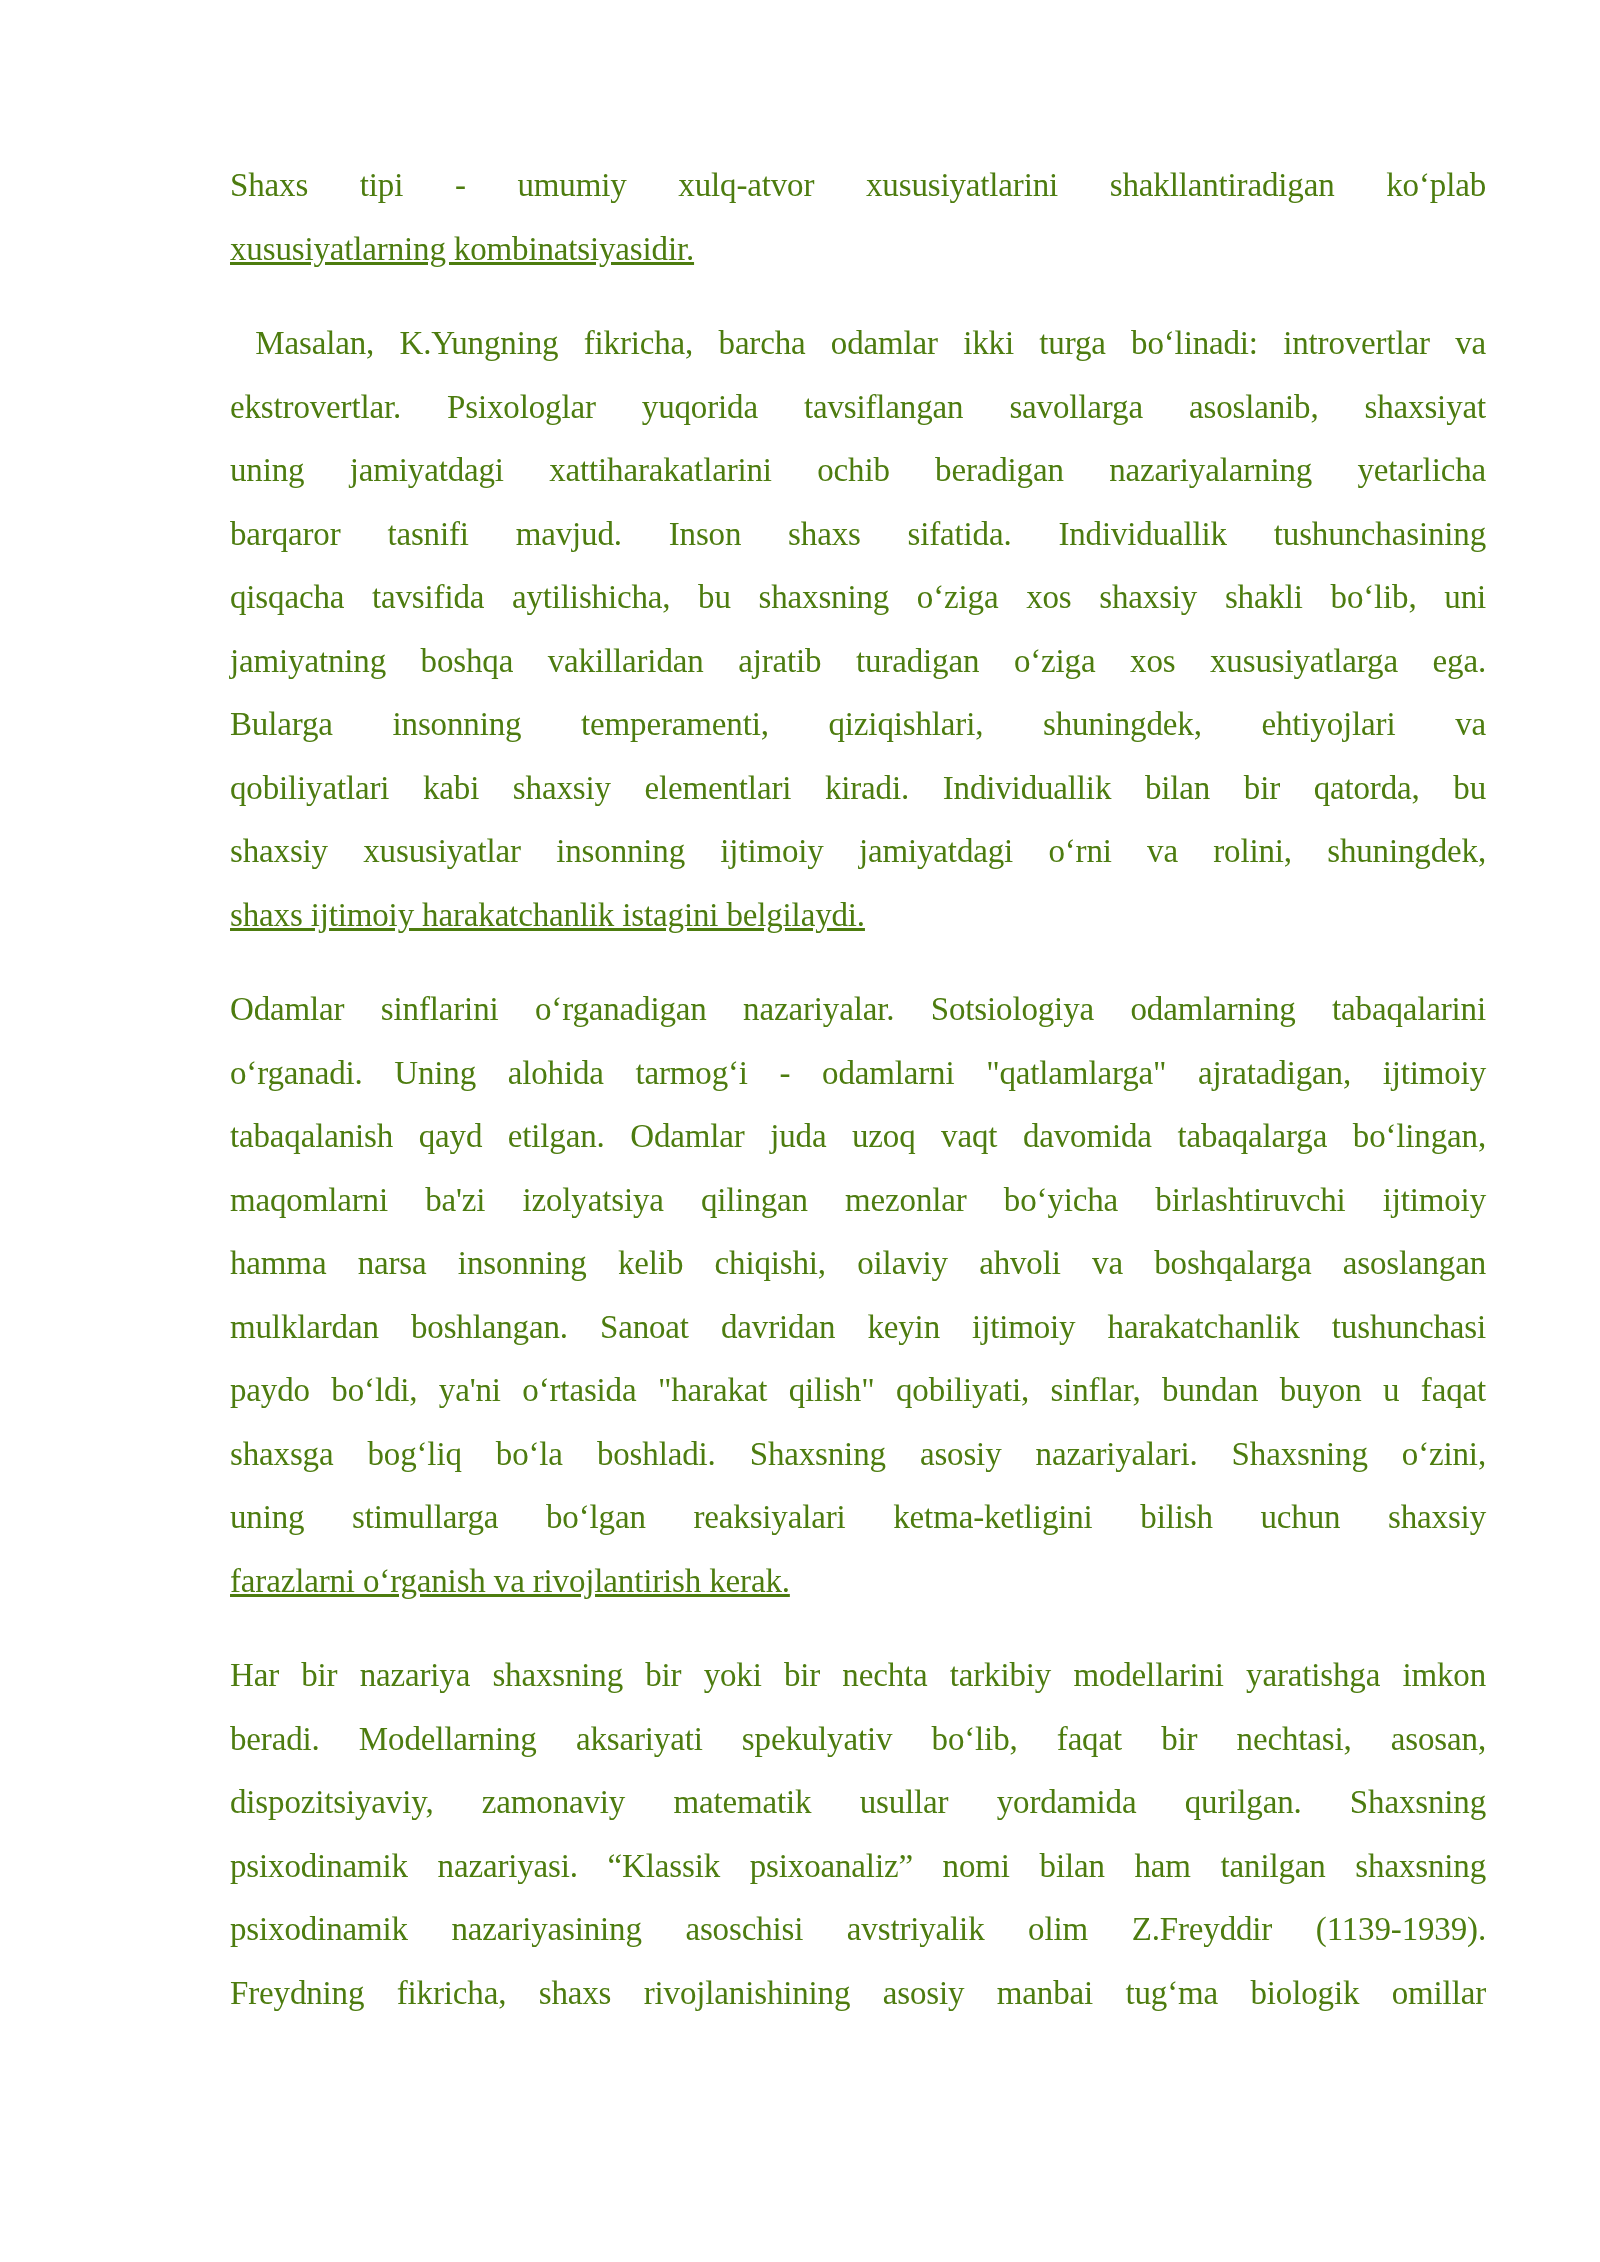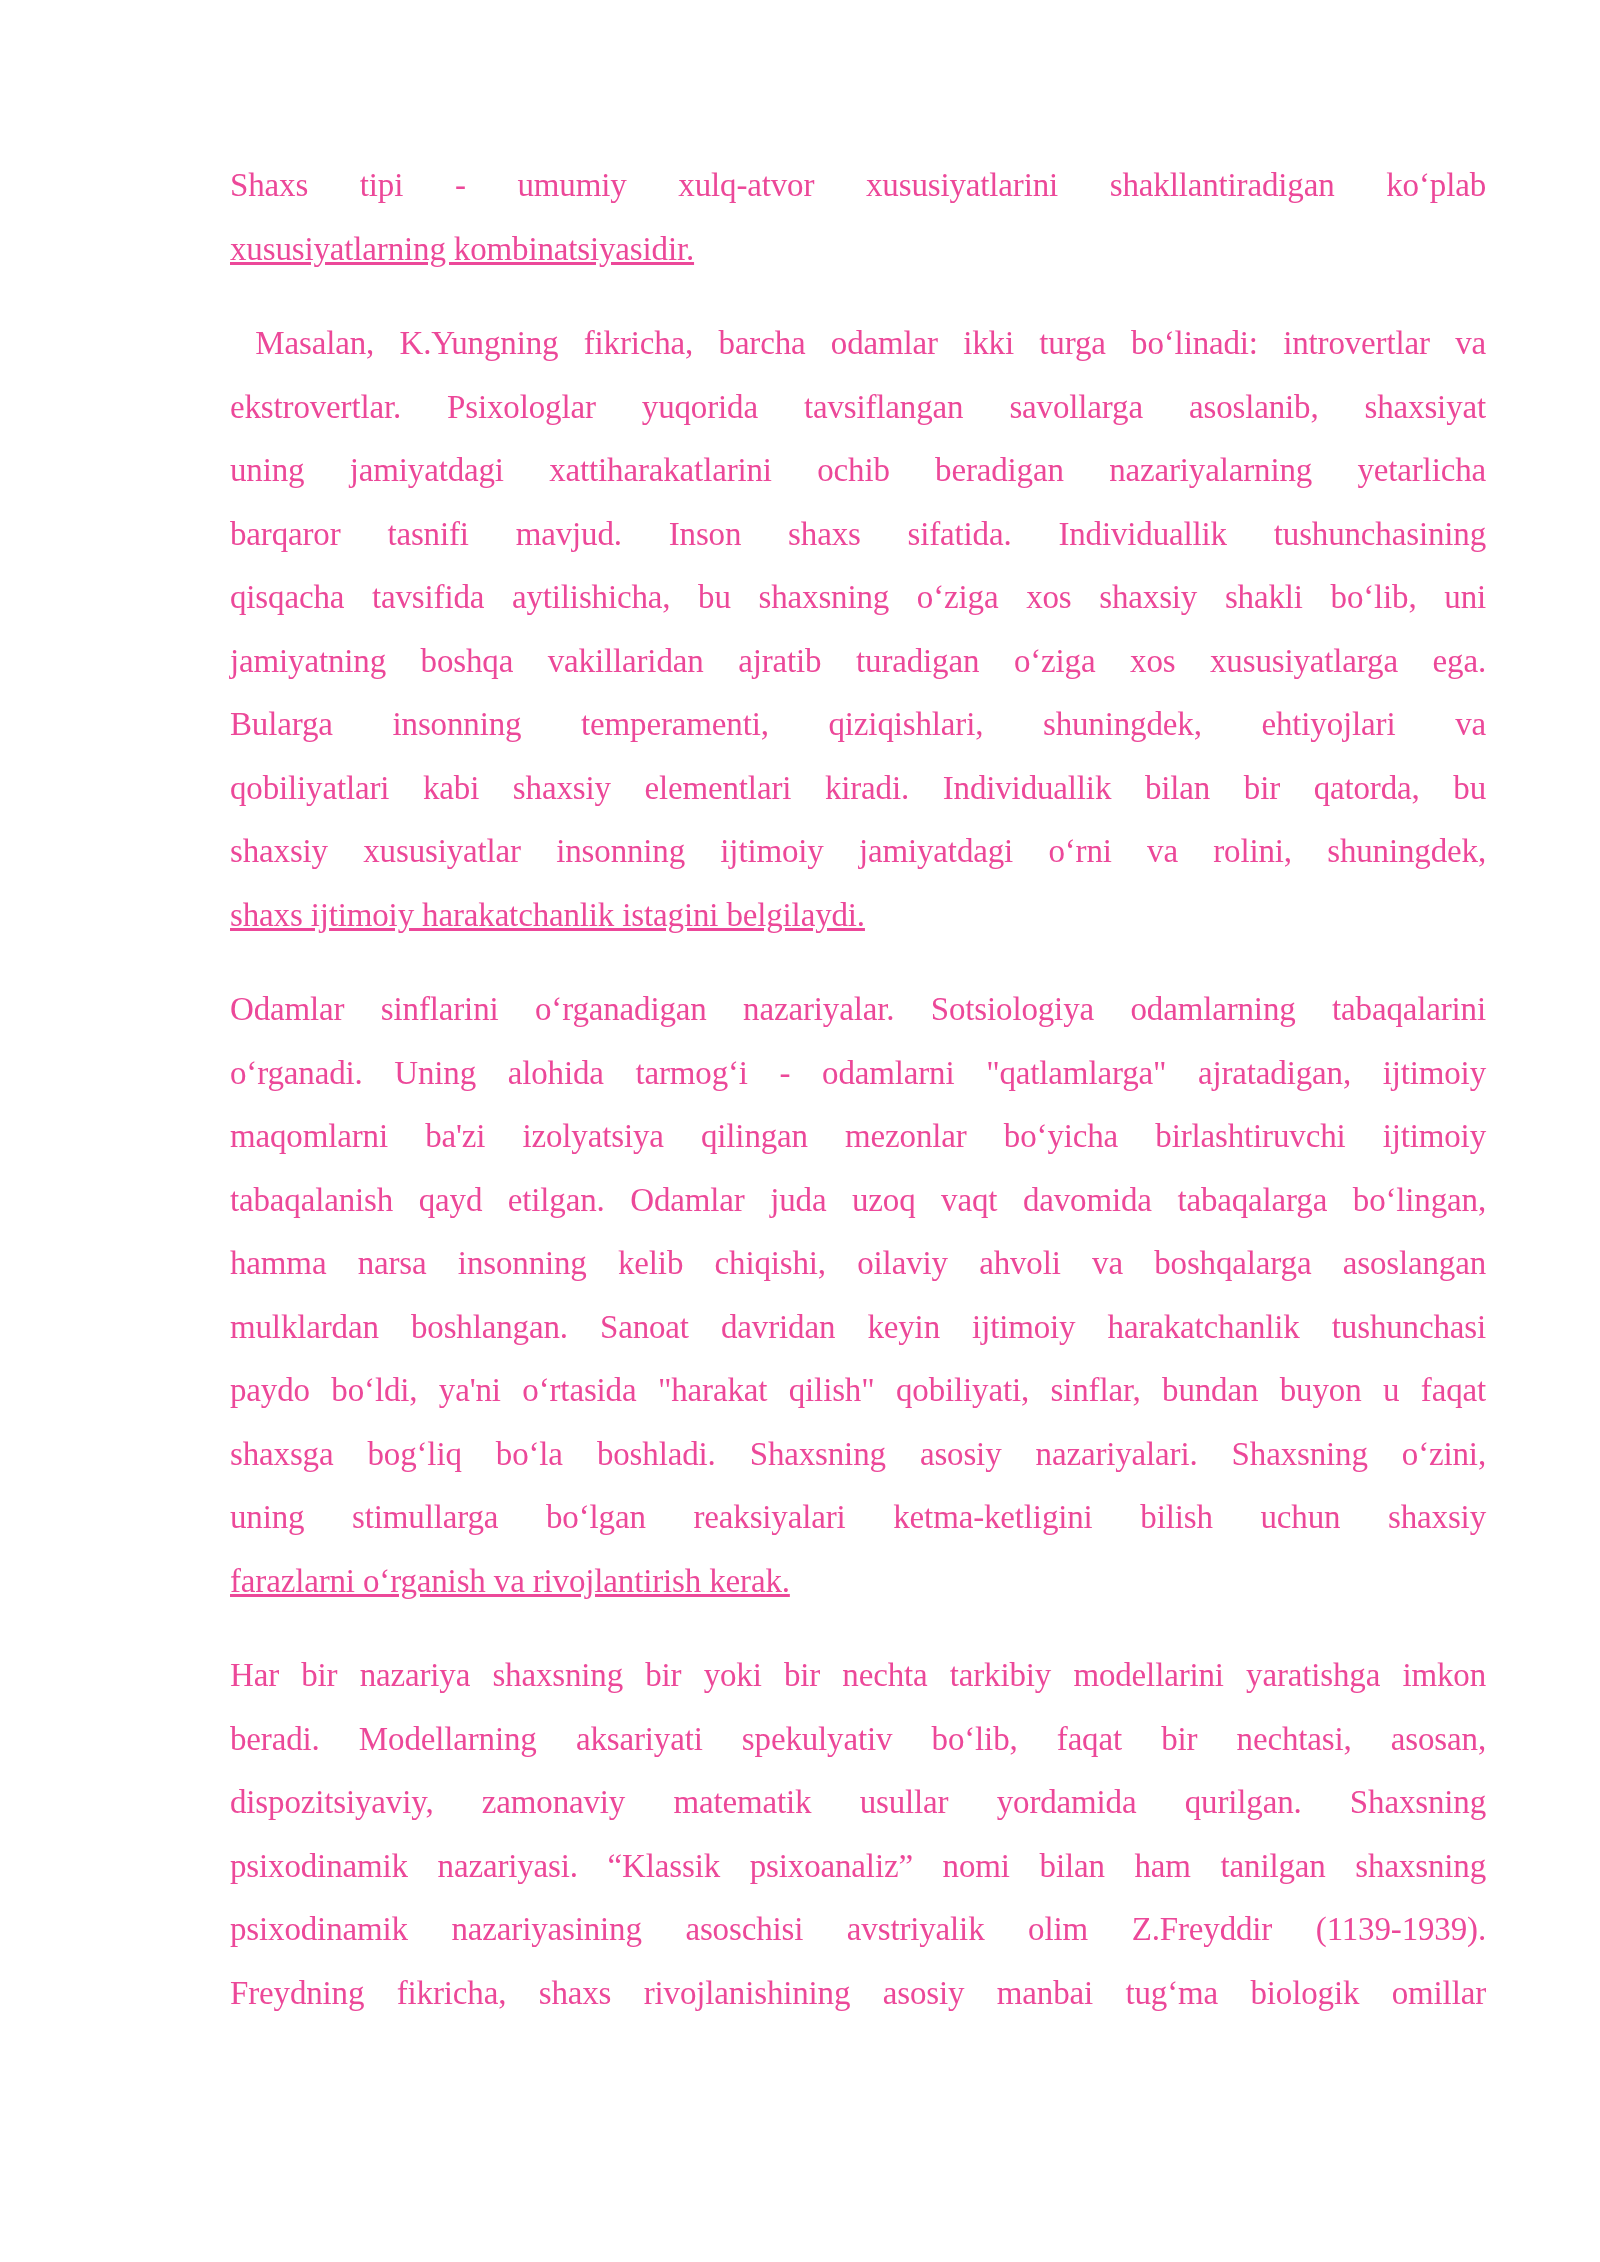--- a/index.html
+++ b/index.html
@@ -41,42 +41,42 @@
   }
   .line.para-end {
     text-align-last: left;
     text-decoration: underline;
   }
 </style>
 </head>
 <body>
 
 <div class="page">
-  <div class="text-block" id="text-block" style="color: #ec4899;">
+  <div class="text-block" id="text-block" style="color: #4d7c0f;">
       <div class="paragraph">
         <div class="line">Shaxs tipi - umumiy xulq-atvor xususiyatlarini shakllantiradigan ko‘plab</div>
         <div class="line para-end">xususiyatlarning kombinatsiyasidir.</div>
       </div>
       <div class="paragraph">
         <div class="line">&nbsp;Masalan, K.Yungning fikricha, barcha odamlar ikki turga bo‘linadi: introvertlar va</div>
         <div class="line">ekstrovertlar. Psixologlar yuqorida tavsiflangan savollarga asoslanib, shaxsiyat</div>
         <div class="line">uning jamiyatdagi xattiharakatlarini ochib beradigan nazariyalarning yetarlicha</div>
         <div class="line">barqaror tasnifi mavjud. Inson shaxs sifatida. Individuallik tushunchasining</div>
         <div class="line">qisqacha tavsifida aytilishicha, bu shaxsning o‘ziga xos shaxsiy shakli bo‘lib, uni</div>
         <div class="line">jamiyatning boshqa vakillaridan ajratib turadigan o‘ziga xos xususiyatlarga ega.</div>
         <div class="line">Bularga insonning temperamenti, qiziqishlari, shuningdek, ehtiyojlari va</div>
         <div class="line">qobiliyatlari kabi shaxsiy elementlari kiradi. Individuallik bilan bir qatorda, bu</div>
         <div class="line">shaxsiy xususiyatlar insonning ijtimoiy jamiyatdagi o‘rni va rolini, shuningdek,</div>
         <div class="line para-end">shaxs ijtimoiy harakatchanlik istagini belgilaydi.</div>
       </div>
       <div class="paragraph">
         <div class="line">Odamlar sinflarini o‘rganadigan nazariyalar. Sotsiologiya odamlarning tabaqalarini</div>
         <div class="line">o‘rganadi. Uning alohida tarmog‘i - odamlarni "qatlamlarga" ajratadigan, ijtimoiy</div>
+        <div class="line">tabaqalanish qayd etilgan. Odamlar juda uzoq vaqt davomida tabaqalarga bo‘lingan,</div>
         <div class="line">maqomlarni ba'zi izolyatsiya qilingan mezonlar bo‘yicha birlashtiruvchi ijtimoiy</div>
-        <div class="line">tabaqalanish qayd etilgan. Odamlar juda uzoq vaqt davomida tabaqalarga bo‘lingan,</div>
         <div class="line">hamma narsa insonning kelib chiqishi, oilaviy ahvoli va boshqalarga asoslangan</div>
         <div class="line">mulklardan boshlangan. Sanoat davridan keyin ijtimoiy harakatchanlik tushunchasi</div>
         <div class="line">paydo bo‘ldi, ya'ni o‘rtasida "harakat qilish" qobiliyati, sinflar, bundan buyon u faqat</div>
         <div class="line">shaxsga bog‘liq bo‘la boshladi. Shaxsning asosiy nazariyalari. Shaxsning o‘zini,</div>
         <div class="line">uning stimullarga bo‘lgan reaksiyalari ketma-ketligini bilish uchun shaxsiy</div>
         <div class="line para-end">farazlarni o‘rganish va rivojlantirish kerak.</div>
       </div>
       <div class="paragraph">
         <div class="line">Har bir nazariya shaxsning bir yoki bir nechta tarkibiy modellarini yaratishga imkon</div>
         <div class="line">beradi. Modellarning aksariyati spekulyativ bo‘lib, faqat bir nechtasi, asosan,</div>

